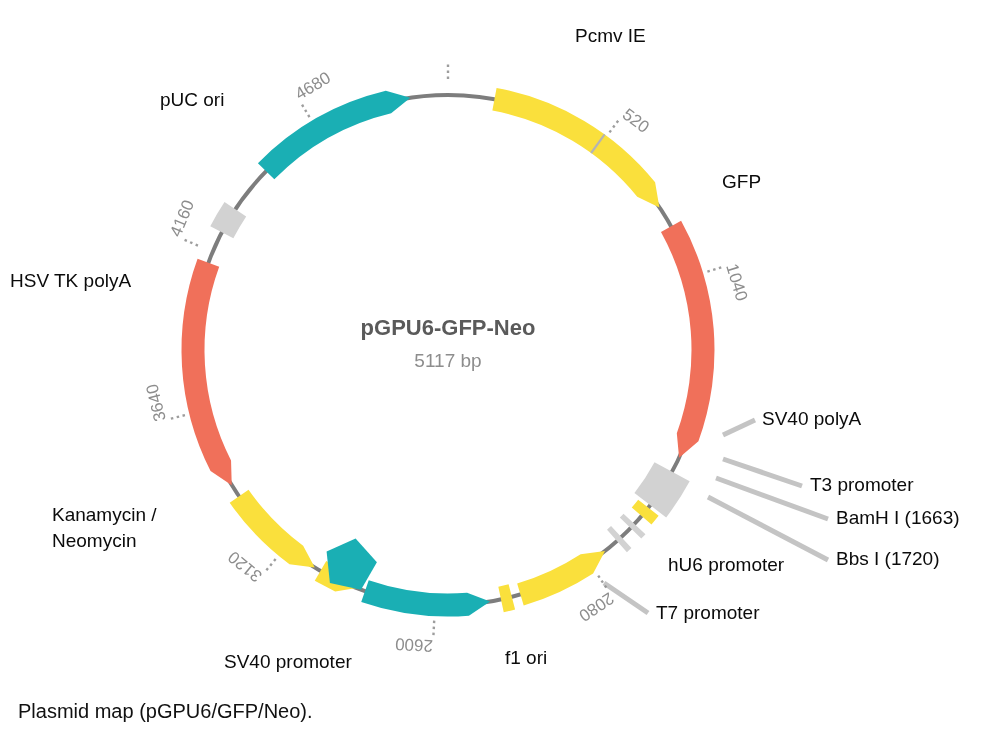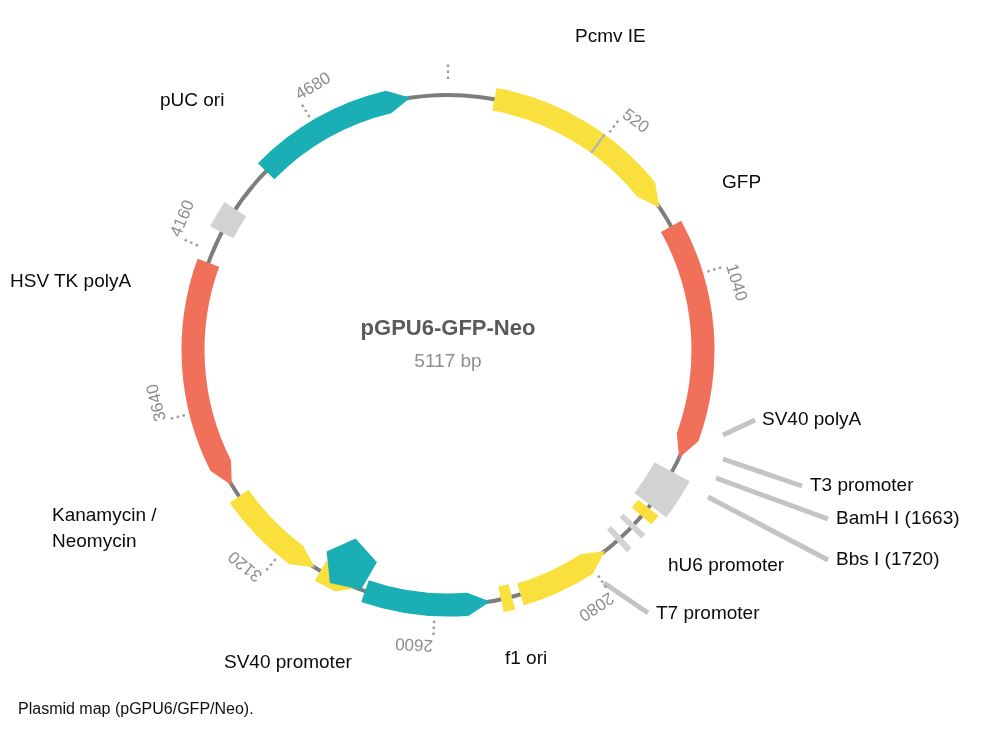--- a/index.html
+++ b/index.html
@@ -11,21 +11,21 @@
   .feat-label{font-family:"Liberation Sans","DejaVu Sans",sans-serif;
               font-size:19px;fill:#0b0b0b;}
   .tick-label{font-family:"Liberation Sans","DejaVu Sans",sans-serif;
               font-size:17px;fill:#8d8d8d;}
   .center-title{font-family:"Liberation Sans","DejaVu Sans",sans-serif;
                 font-size:22px;font-weight:bold;fill:#5a5a5a;}
   .center-sub{font-family:"Liberation Sans","DejaVu Sans",sans-serif;
               font-size:19px;fill:#8d8d8d;}
   .caption{position:absolute;left:18px;top:700px;
            font-family:"Liberation Sans","DejaVu Sans",sans-serif;
-           font-size:16px;color:#111;white-space:nowrap;}
+           font-size:20px;color:#111;white-space:nowrap;}
 </style>
 </head>
 <body>
 
 <div id="stage">
   <svg id="map" viewBox="0 0 982 744">
     <g id="backbone-layer">
         <circle cx="448" cy="350" r="255" fill="none" stroke="#7d7d7d" stroke-width="4"></circle>
       </g>
     <g id="leader-layer">

